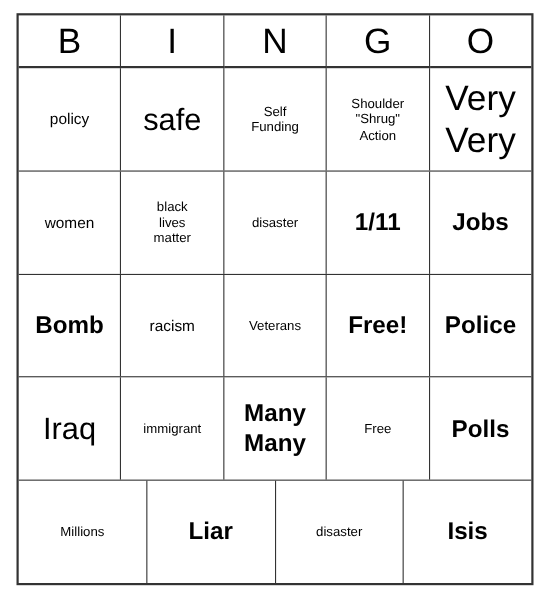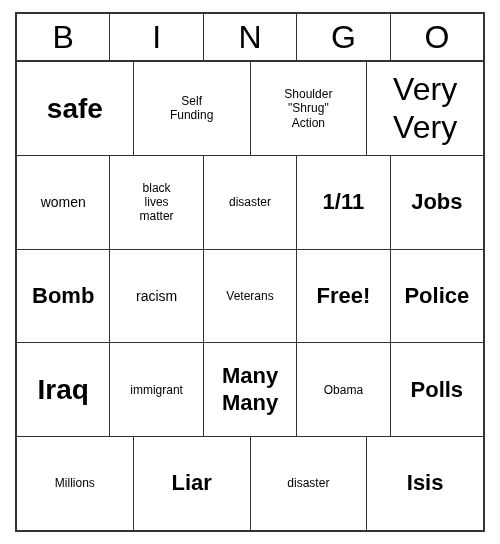--- a/index.html
+++ b/index.html
@@ -69,21 +69,21 @@
       font-size: 14px;
       line-height: 1.2;
     }
 
     .cell:last-child {
       border-right: none;
     }
 
     .cell.large {
       font-size: 28px;
-      font-weight: bold;
+      font-weight: normal;
       text-align: center;
     }
 
     .cell.medium {
       font-size: 22px;
       font-weight: bold;
     }
 
     .cell.small {
       font-size: 12px;
@@ -100,20 +100,21 @@
 <div class="bingo-card">
   <div class="header-row">
   <div class="header-cell">B</div>
       <div class="header-cell">I</div>
       <div class="header-cell">N</div>
       <div class="header-cell">G</div>
       <div class="header-cell">O</div>
     </div>
   <div class="grid">
   <div class="row">
+        <div class="cell ">policy</div>
         <div class="cell large">safe</div>
         <div class="cell small">Self<br>Funding</div>
         <div class="cell small">Shoulder<br>"Shrug"<br>Action</div>
         <div class="cell xlarge">Very<br>Very</div>
       </div>
       <div class="row">
         <div class="cell ">women</div>
         <div class="cell small">black<br>lives<br>matter</div>
         <div class="cell small">disaster</div>
         <div class="cell medium">1/11</div>
@@ -123,21 +124,21 @@
         <div class="cell medium">Bomb</div>
         <div class="cell ">racism</div>
         <div class="cell small">Veterans</div>
         <div class="cell medium">Free!</div>
         <div class="cell medium">Police</div>
       </div>
       <div class="row">
         <div class="cell large">Iraq</div>
         <div class="cell small">immigrant</div>
         <div class="cell medium">Many<br>Many</div>
-        <div class="cell small">Obama</div>
+        <div class="cell small">Free</div>
         <div class="cell medium">Polls</div>
       </div>
       <div class="row">
         <div class="cell small">Millions</div>
         <div class="cell medium">Liar</div>
         <div class="cell small">disaster</div>
         <div class="cell medium">Isis</div>
       </div>
     </div>
 </div>

